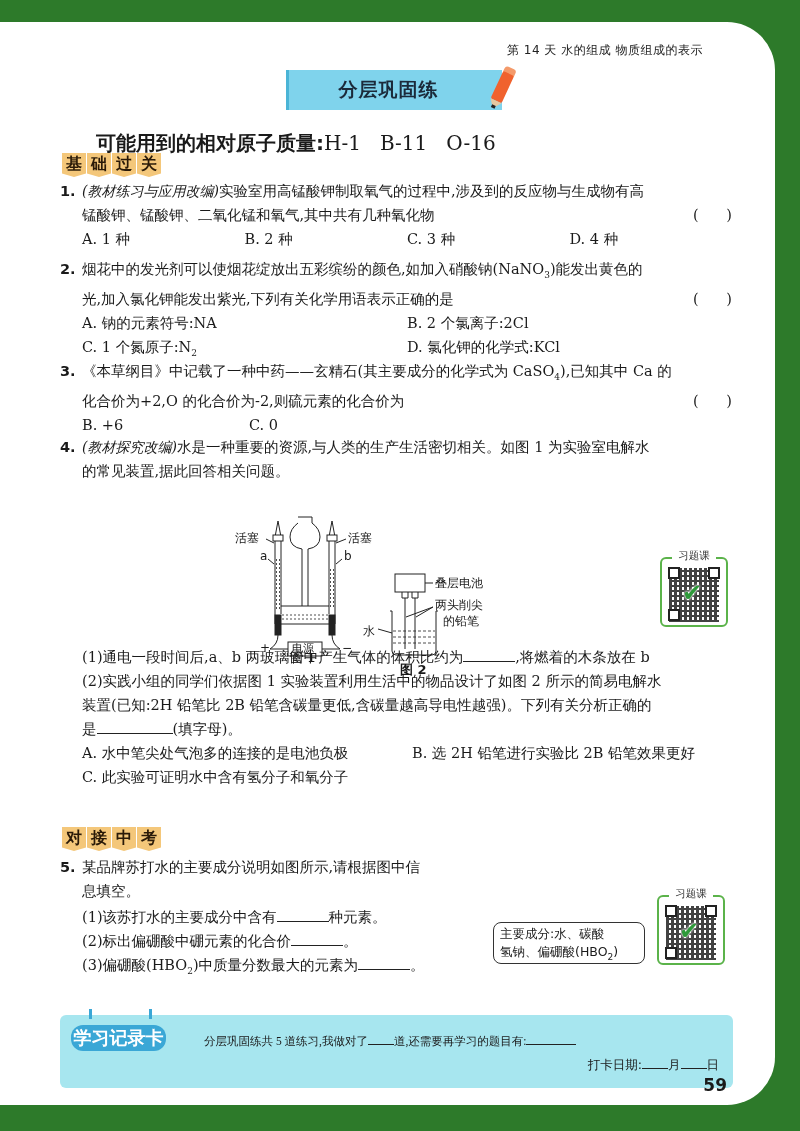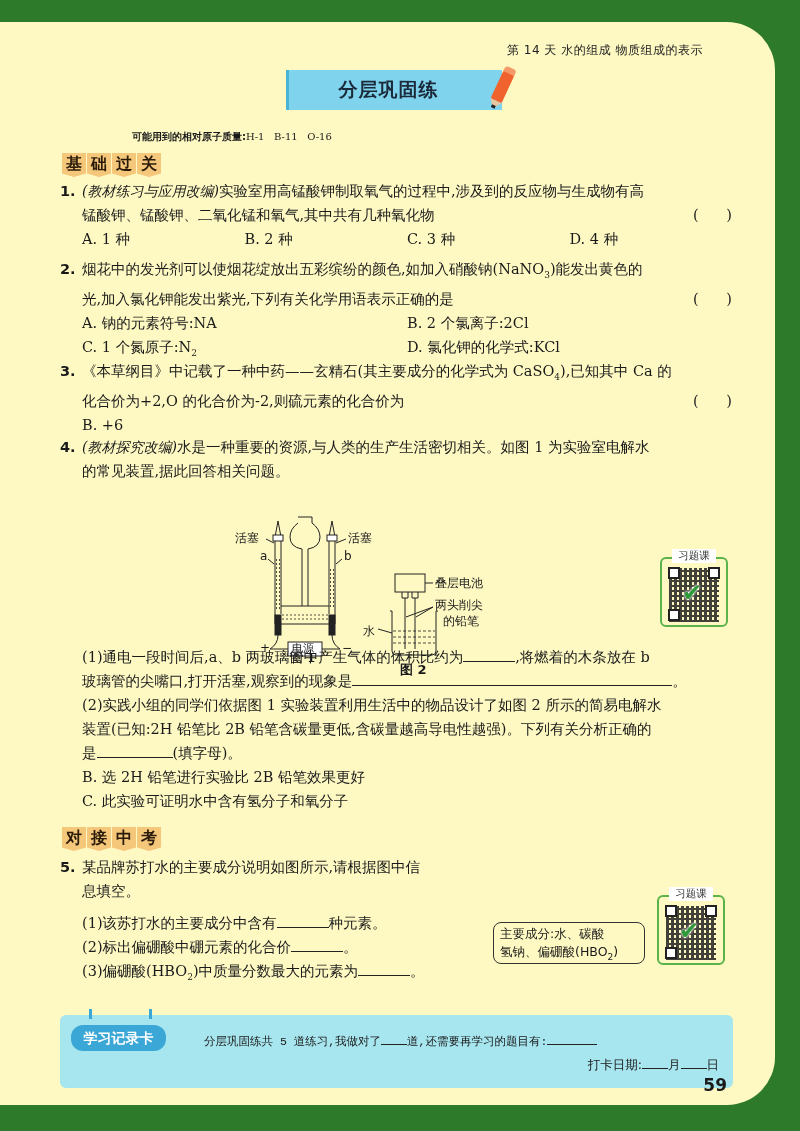--- a/index.html
+++ b/index.html
@@ -7,21 +7,21 @@
   body {
     background: #2d7a2a;
     font-family: "DejaVu Serif", "Liberation Serif", serif;
     color: #1a1a1a;
     position: relative;
   }
   .page {
     position: absolute;
     left: 0; top: 22px;
     width: 775px; height: 1083px;
-    background: #fef9c3;
+    background: #ffffff;
     border-top-right-radius: 48px;
     border-bottom-right-radius: 48px;
   }
   .running-head {
     position: absolute; right: 72px; top: 20px;
     font-size: 12px; color: #222;
     font-family: "DejaVu Sans", sans-serif;
     letter-spacing: 0.5px;
   }
   .title-banner {
@@ -40,21 +40,21 @@
     width: 12px; height: 44px;
     transform: rotate(25deg);
   }
   .pencil .body { position:absolute; top:6px; left:0; width:12px; height:30px; background:#f0622e; border-radius:2px; }
   .pencil .eraser { position:absolute; top:0; left:0; width:12px; height:7px; background:#f49a6a; border-radius:3px 3px 0 0; }
   .pencil .tip { position:absolute; top:36px; left:0; width:0; height:0; border-left:6px solid transparent; border-right:6px solid transparent; border-top:8px solid #e6c7a0; }
   .pencil .lead { position:absolute; top:41px; left:4px; width:4px; height:3px; background:#222; }
 
   .atomic-mass {
     position: absolute; left: 96px; top: 108px;
-    font-size: 10px; font-family: "DejaVu Sans", sans-serif; font-weight: bold; margin-left: 36px;
+    font-size: 20px; font-family: "DejaVu Sans", sans-serif; font-weight: bold;
   }
   .atomic-mass .vals { font-family: "DejaVu Serif", serif; font-weight: normal; }
 
   .section-badge {
     position: absolute; display: flex; gap: 1px;
   }
   .section-badge span {
     display: inline-block; width: 24px; height: 24px;
     background: #f4c77a;
     font-family: "DejaVu Sans", sans-serif; font-weight: bold;
@@ -109,25 +109,25 @@
     font-family: "DejaVu Sans", sans-serif;
   }
 
   .record-card {
     position: absolute; left: 60px; top: 993px; width: 673px; height: 73px;
     background: #a7e6ef; border-radius: 6px;
   }
   .record-tag {
     position: absolute; left: 11px; top: 10px; width: 95px; height: 26px;
     background: #3aa7d6; border-radius: 12px;
-    color: #fff; font-family: "DejaVu Sans", sans-serif; font-size: 14px;
+    color: #fff; font-family: "DejaVu Sans", sans-serif; font-size: 18px;
     line-height: 26px; text-align: center; font-weight: bold;
   }
   .pin { position:absolute; top: -6px; width:3px; height:10px; background:#3aa7d6; }
-  .record-line1 { position: absolute; left: 144px; top: 14px; font-size: 11.5px; font-family: Liberation Mono, monospace; }
+  .record-line1 { position: absolute; left: 144px; top: 14px; font-size: 11.5px; font-family: Liberation Serif, serif; }
   .record-line2 { position: absolute; right: 14px; top: 38px; font-size: 12.5px; font-family: "DejaVu Sans", sans-serif; }
 
   .page-number {
     position: absolute; right: 48px; top: 1053px;
     font-family: "DejaVu Sans", sans-serif; font-weight: bold; font-size: 17px;
   }
 </style>
 </head>
 <body>
 
@@ -176,20 +176,21 @@
       <div><span>C. 1 个氮原子:N</span><sub>2</sub></div>
       <div>D. 氯化钾的化学式:KCl</div>
     </div>
   </div>
 
   <div class="q" style="top:337px;">
     <div><span class="num">3.</span><span>《本草纲目》中记载了一种中药——玄精石(其主要成分的化学式为 CaSO</span><sub>4</sub><span>),已知其中 Ca 的</span></div>
     <div class="indent" style="position:relative;"><span>化合价为+2,O 的化合价为-2,则硫元素的化合价为</span><span class="paren" style="white-space:pre">(      )</span></div>
     <div class="opts4">
       <div>B. +6</div>
+      <div>C. 0</div>
     </div>
   </div>
 
   <div class="q" style="top:413px;">
     <div><span class="num">4.</span><span class="src">(教材探究改编)</span><span>水是一种重要的资源,与人类的生产生活密切相关。如图 1 为实验室电解水</span></div>
     <div class="indent"><span>的常见装置,据此回答相关问题。</span></div>
   </div>
 
   <div class="figure-area">
     <svg width="290" height="160" viewBox="0 0 290 160">
@@ -272,42 +273,42 @@
     <div class="cap">习题课</div>
     <div class="code"></div>
     <div class="corner" style="left:6px; top:8px;"></div>
     <div class="corner" style="left:46px; top:8px;"></div>
     <div class="corner" style="left:6px; top:50px;"></div>
     <div class="check">✔</div>
   </div>
 
   <div class="q" style="top:623px;">
     <div class="indent"><span>(1)通电一段时间后,a、b 两玻璃管中产生气体的体积比约为</span><span class="blank" style="width:52px;"></span><span>,将燃着的木条放在 b</span></div>
-    <div class="indent"><span>玻璃管的尖嘴口,打开活塞,观察到的现象是</span><span class="blank" style="width:320px;"></span><span>。</span></div>
     <div class="indent"><span>(2)实践小组的同学们依据图 1 实验装置利用生活中的物品设计了如图 2 所示的简易电解水</span></div>
     <div class="indent"><span>装置(已知:2H 铅笔比 2B 铅笔含碳量更低,含碳量越高导电性越强)。下列有关分析正确的</span></div>
     <div class="indent"><span>是</span><span class="blank" style="width:76px;"></span><span>(填字母)。</span></div>
     <div class="indent" style="display:flex;">
+      <div style="width:330px;">A. 水中笔尖处气泡多的连接的是电池负极</div>
       <div>B. 选 2H 铅笔进行实验比 2B 铅笔效果更好</div>
     </div>
     <div class="indent">
         <div>C. 此实验可证明水中含有氢分子和氧分子</div>
       </div>
   </div>
 
   <div class="section-badge" style="left:62px; top:805px;">
     <span>对</span>
     <span>接</span>
     <span>中</span>
     <span>考</span>
   </div>
 
   <div class="q" style="top:833px; width:420px;">
     <div><span class="num">5.</span><span>某品牌苏打水的主要成分说明如图所示,请根据图中信</span></div>
-    <div class="indent" style="margin-bottom:8px;"><span>息填空。</span></div>
+    <div class="indent" style="margin-bottom:2px;"><span>息填空。</span></div>
     <div class="indent"><span>(1)该苏打水的主要成分中含有</span><span class="blank" style="width:52px;"></span><span>种元素。</span></div>
     <div class="indent"><span>(2)标出偏硼酸中硼元素的化合价</span><span class="blank" style="width:52px;"></span><span>。</span></div>
     <div class="indent"><span>(3)偏硼酸(HBO</span><sub>2</sub><span>)中质量分数最大的元素为</span><span class="blank" style="width:52px;"></span><span>。</span></div>
   </div>
 
   <div class="ingredient-box">
     <div>主要成分:水、碳酸</div>
     <div><span>氢钠、偏硼酸(HBO</span><sub>2</sub><span>)</span></div>
   </div>
 

